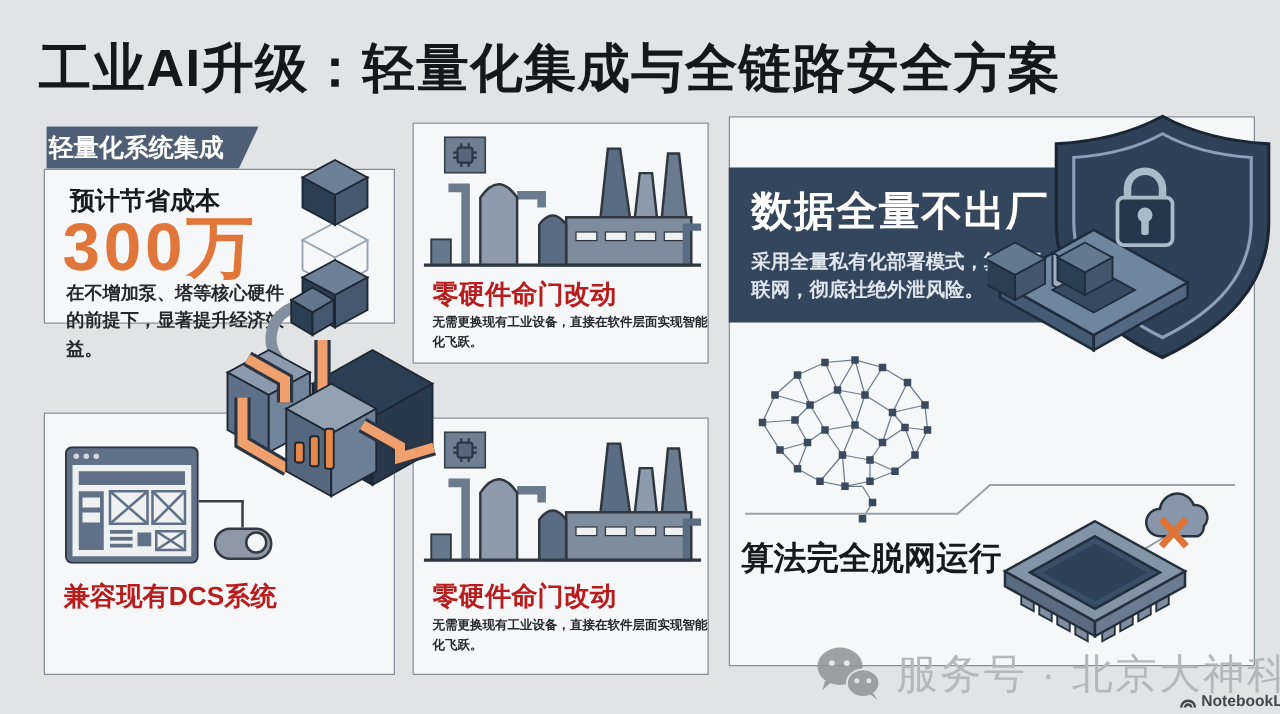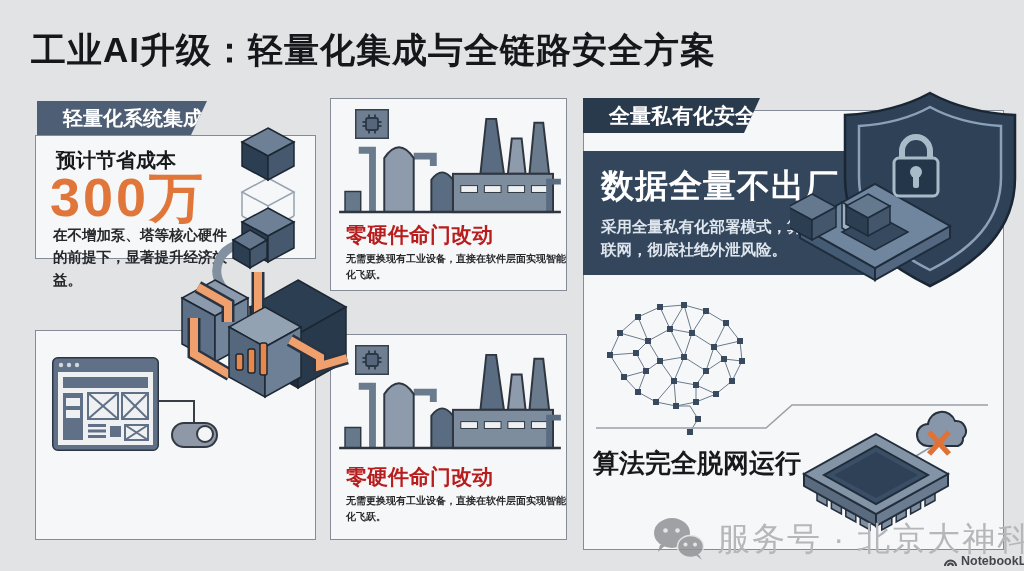--- a/index.html
+++ b/index.html
@@ -2,29 +2,29 @@
 <html><head>
 <meta charset="utf-8">
 <style>
   * { margin:0; padding:0; box-sizing:border-box; }
   html,body { background:#e2e3e5; }
   #page {
     position:relative; width:1024px; height:571px; overflow:hidden;
     background:#e2e3e5; font-family:"Liberation Sans", sans-serif; color:#17191d;
   }
   .page-title {
-    position:absolute; left:31px; top:27px; font-size:35px; font-weight:900;
+    position:absolute; left:31px; top:27px; font-size:42px; font-weight:900;
     letter-spacing:1px; color:#15171b;
   }
   .card {
     position:absolute; background:#f6f7f8; border:1px solid #858c97; z-index:1;
   }
   .badge {
     position:absolute; z-index:6; color:#fff; font-weight:800; font-size:20px;
-    display:flex; align-items:center; padding-left:26px;
+    display:flex; align-items:center; padding-left:2px;
     clip-path:polygon(0 0, 100% 0, calc(100% - 16px) 100%, 0 100%);
   }
   .badge-slate { background:#4e5e74; }
   .badge-dark  { background:#2a3a4d; }
   .band { position:absolute; background:#33465c; z-index:2; }
   .h-mid  { position:absolute; font-size:21px; font-weight:700; color:#b91c1c; z-index:4; }
   .h-big  { position:absolute; font-size:26px; font-weight:900; color:#17191d; z-index:4; }
   .body-sm {
     position:absolute; font-size:10px; line-height:1.55; font-weight:600;
     color:#26282c; z-index:4; word-break:break-all;
@@ -118,20 +118,21 @@
       </g>
       <rect x="36" y="67" width="18" height="3" fill="#5f7087"></rect>
       <rect x="36" y="72.5" width="18" height="3" fill="#5f7087"></rect>
       <rect x="36" y="78" width="18" height="3" fill="#5f7087"></rect>
       <rect x="58" y="69" width="11" height="11" fill="#5f7087"></rect>
     </svg>
     <div class="connector" style="left:123px;top:69px;width:36px;height:22px;"></div>
     <div class="toggle" style="left:135px;top:91px;">
       <div class="knob"></div>
     </div>
+    <div class="h-mid" style="left:15px;top:132px;">兼容现有DCS系统</div>
   </div>
 
   <svg class="stack-illus" style="left:170px;top:104px;" width="180" height="300" viewBox="0 0 180 300">
     <g stroke="#1d2733" stroke-width="1.5">
 
       <g fill="none" stroke="#97a3b1">
         <polygon points="98,74 124,88 98,102 72,88"></polygon>
         <line x1="72" y1="88" x2="72" y2="112"></line>
           <line x1="124" y1="88" x2="124" y2="112"></line>
         <line x1="98" y1="102" x2="98" y2="126"></line>
@@ -257,21 +258,21 @@
       </g>
       <path d="M48,101 V46 q15,-22 30,0 V101 Z" fill="#8d9bac" stroke="#2f3640" stroke-width="2"></path>
       <path d="M96,101 V68 q11,-15 22,0 V101 Z" fill="#5a6c81" stroke="#2f3640" stroke-width="2"></path>
       <polyline points="216,101 216,70 228,70" fill="none" stroke="#5a6c81" stroke-width="6"></polyline>
       <line x1="2" y1="101" x2="228" y2="101" stroke="#2f3640" stroke-width="2.5"></line>
     </svg>
     <div class="h-mid" style="left:15px;top:128px;">零硬件命门改动</div>
     <div class="body-sm" style="left:15px;top:158px;width:220px;">无需更换现有工业设备，直接在软件层面实现智能化飞跃。</div>
   </div>
 
-  <div class="card" style="left:583px;top:93px;width:421px;height:440px;margin-top:17px;">
+  <div class="card" style="left:583px;top:93px;width:421px;height:440px;">
     <div class="band" style="left:-1px;top:40px;width:299px;height:124px;"></div>
     <div class="band-h2" style="left:17px;top:53px;">数据全量不出厂</div>
     <div class="band-desc" style="left:17px;top:104px;width:238px;">采用全量私有化部署模式，算法不联网，彻底社绝外泄风险。</div>
 
     <svg class="illus" style="left:8px;top:184px;" width="168" height="150" viewBox="0 0 168 150">
       <g stroke="#6b7a8c" stroke-width="1">
         <polyline points="18,60 28,38 46,22 68,12 92,10 114,16 134,28 148,46 150,66 140,86 124,99 104,107 84,111 64,107 46,97 32,82 18,60" fill="none"></polyline>
         <line x1="28" y1="38" x2="56" y2="46"></line>
           <line x1="46" y1="22" x2="56" y2="46"></line>
         <line x1="68" y1="12" x2="78" y2="34"></line>
@@ -373,23 +374,20 @@
 
     <svg class="illus" style="left:332px;top:295px;" width="58" height="50" viewBox="0 0 58 50">
       <path d="M12,40 a11,11 0 0 1 0,-22 a14,14 0 0 1 27,-3 a10,10 0 0 1 8,17 a8,8 0 0 1 -5,8 Z" fill="#8796a9" stroke="#27313d" stroke-width="2"></path>
       <g stroke="#df7337" stroke-width="5.5">
         <line x1="13" y1="26" x2="33" y2="48"></line>
           <line x1="33" y1="26" x2="13" y2="48"></line>
       </g>
     </svg>
   </div>
 
-  <div class="badge badge-dark" style="left:583px;top:98px;width:177px;height:35px;font-size:21px;">
-    <span>全量私有化安全</span>
-  </div>
 
   <svg class="shield-illus" style="left:790px;top:86px;" width="228" height="206" viewBox="0 0 228 206">
     <path d="M140,7 C118,19 92,27 55,29 L55,92 C55,143 90,176 140,200 C190,176 225,143 225,92 L225,29 C188,27 162,19 140,7 Z" fill="#2e4156" stroke="#1a2634" stroke-width="2.5"></path>
     <path d="M140,21 C122,31 100,38 69,40 L69,91 C69,135 98,163 140,184 C182,163 211,135 211,91 L211,40 C180,38 158,31 140,21 Z" fill="none" stroke="#8ca1b9" stroke-width="2.5"></path>
 
     <polygon points="10,140 85,182 85,194 10,152" fill="#455b74" stroke="#1e2c3c" stroke-width="2"></polygon>
     <polygon points="160,140 85,182 85,194 160,152" fill="#536880" stroke="#1e2c3c" stroke-width="2"></polygon>
     <polygon points="10,140 85,98 160,140 85,182" fill="#70869e" stroke="#1e2c3c" stroke-width="2"></polygon>
     <polygon points="52,116 62,122 62,148 52,142" fill="#9eafc2" stroke="#1e2c3c" stroke-width="1.5"></polygon>
     <polygon points="85,128 118,146 85,164 52,146" fill="#36495e" stroke="#1e2c3c" stroke-width="1.5"></polygon>

